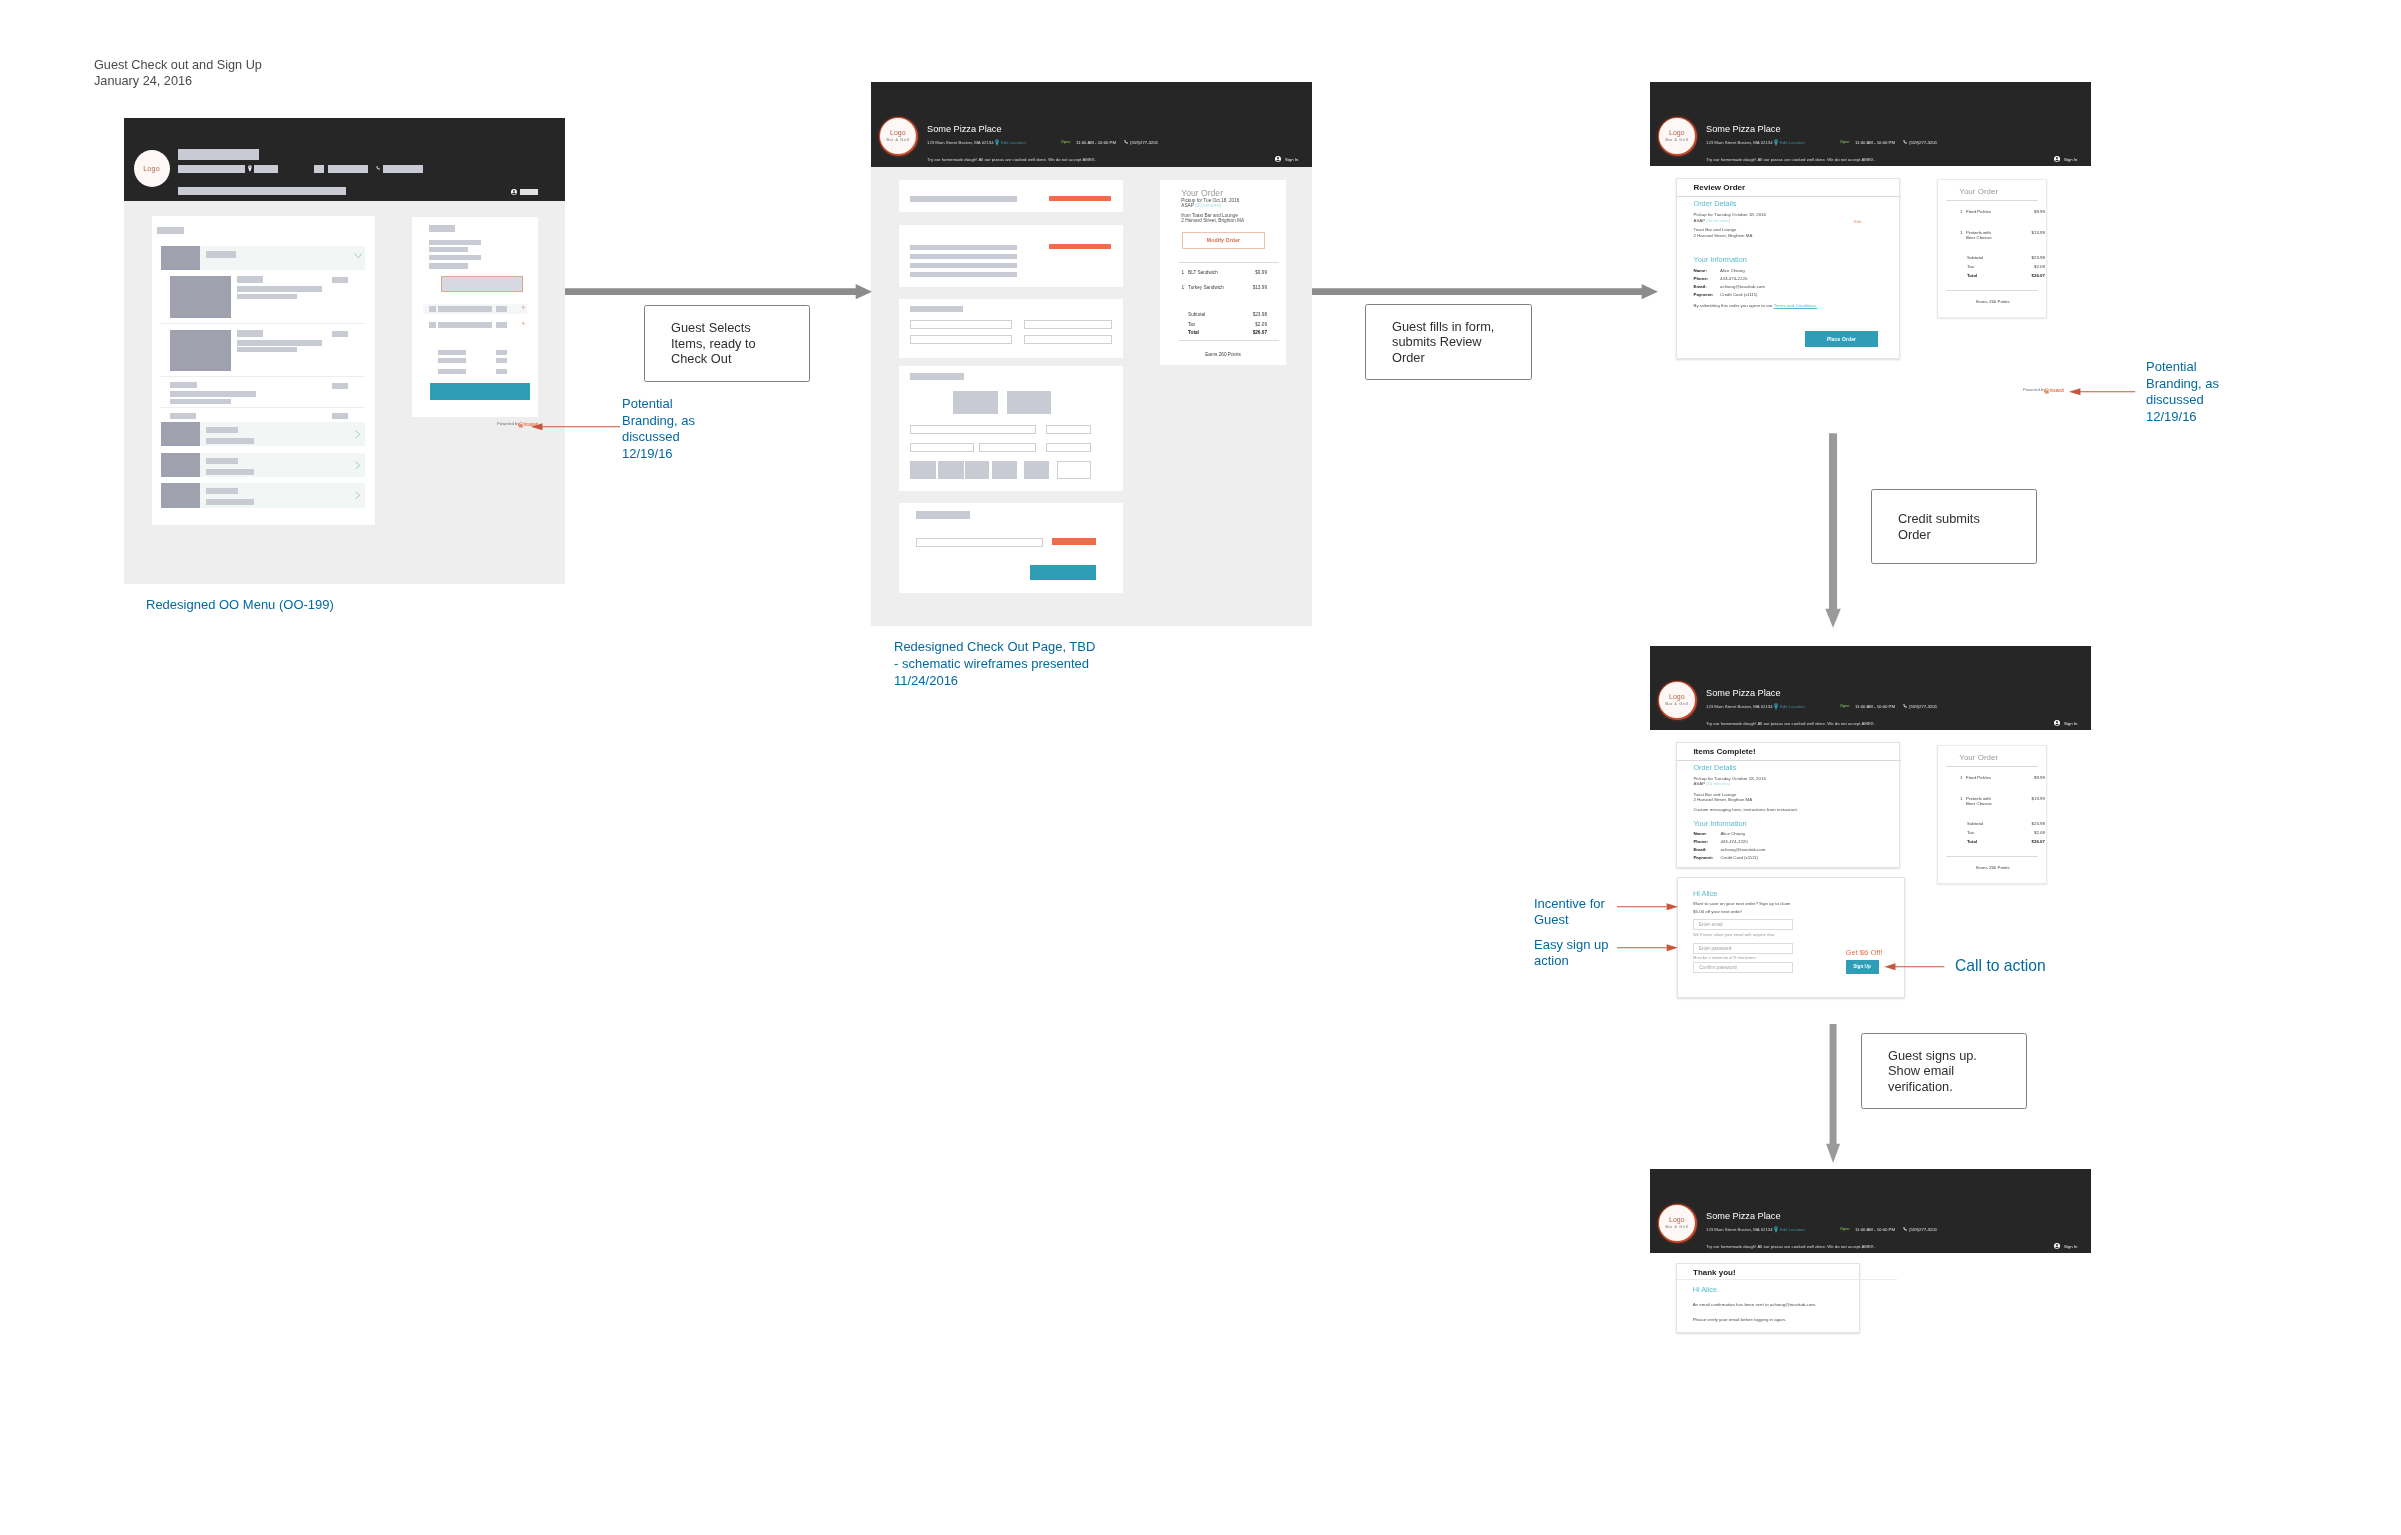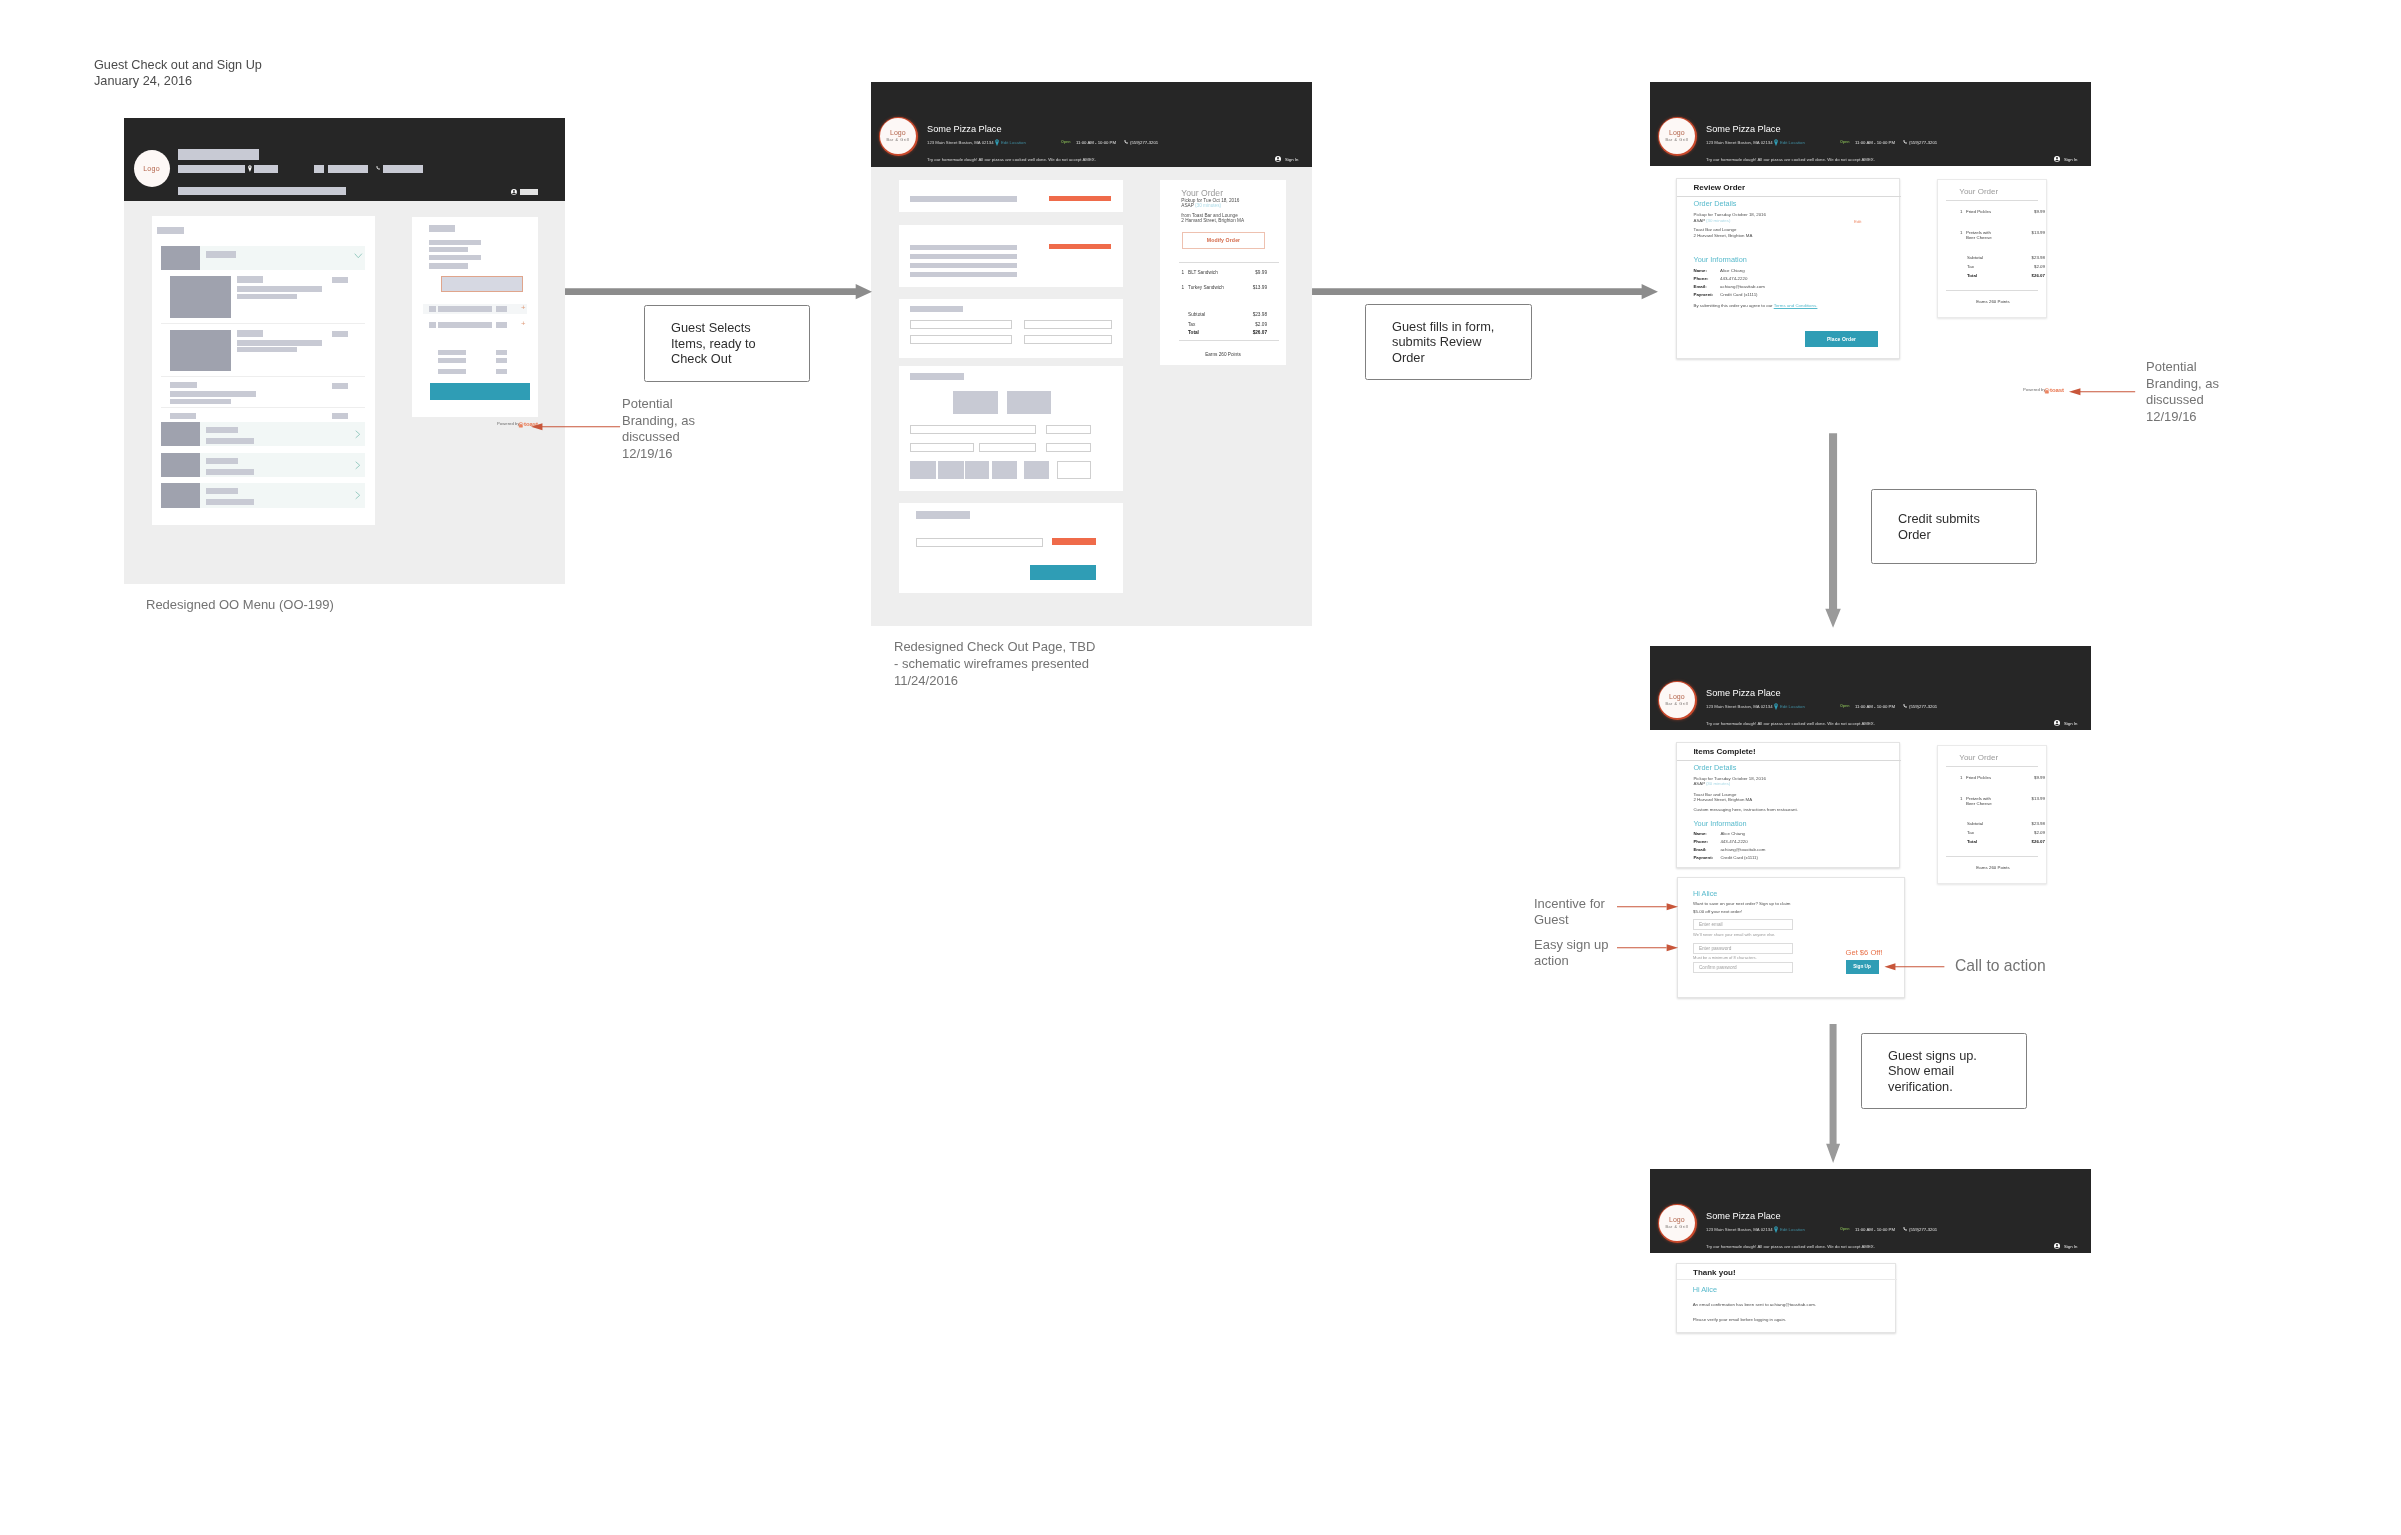--- a/index.html
+++ b/index.html
@@ -12,21 +12,21 @@
   
   .wf{background:#c8cad4;}
   .wf-d{background:#9fa2ae;}
   .panelbg{background:#eeeeee;}
   .card{background:#ffffff;}
   
   .flowlabel{border:1.4px solid #808080;border-radius:2.4px;background:#fff;box-sizing:border-box;
              display:flex;align-items:center;}
   .flowlabel span{display:block;padding-left:26px;font-size:12.8px;line-height:15.6px;color:#2e2e2e;white-space:pre-line;}
   
-  .ann{color:#737373;font-size:13px;line-height:16.5px;white-space:pre-line;letter-spacing:0;}
+  .ann{color:#0369a1;font-size:13px;line-height:16.5px;white-space:pre-line;letter-spacing:0;}
   
   .hdr{background:#262626;}
   .logo-circle{border-radius:50%;background:#fdf8f6;display:flex;flex-direction:column;
                align-items:center;justify-content:center;}
   .logo-txt{color:#b4654c;}
   .sign-in{color:#efefef;}
   .teal{background:#2f9db5;}
   .orange{background:#ef6b4a;}
   .btn-outline-o{border:0.8px solid #eec1b0;color:#d46a4a;background:#fff;display:flex;align-items:center;justify-content:center;box-sizing:border-box;}
   .row-hl{background:#f2f7f6;}
@@ -532,21 +532,21 @@
     <div class="abs" style="left:259px;top:58px;font-size:4.3px;line-height:5.3px;color:#e4e4e4;">(559)277-3201</div>
     <div class="abs" style="left:56px;top:75px;font-size:4.3px;line-height:5.3px;color:#d9d9d9;">Try our homemade dough! All our pizzas are cooked well done. We do not accept AMEX.</div>
     <svg class="abs" style="left:404px;top:74px;" width="6" height="6" viewBox="0 0 12 12">
         <circle cx="6" cy="6" r="6" fill="#ffffff"></circle>
         <circle cx="6" cy="4.1" r="1.95" fill="#262626"></circle>
         <path d="M1.9 10.6 C2.5 8.4 4.1 7.3 6 7.3 C7.9 7.3 9.5 8.4 10.1 10.6 Z" fill="#262626"></path>
       </svg>
     <div class="abs sign-in" style="left:414px;top:75px;font-size:4.3px;line-height:5.3px;">Sign In</div>
   </div>
 
-  <div class="abs card" style="left:26px;top:94px;width:220px;height:70px;border:0.7px solid #e4e4e4;box-sizing:border-box;box-shadow:0 1.2px 1.9px rgba(0,0,0,0.14);">
+  <div class="abs card" style="left:26px;top:94px;width:184px;height:70px;border:0.7px solid #e4e4e4;box-sizing:border-box;box-shadow:0 1.2px 1.9px rgba(0,0,0,0.14);">
     <div class="abs" style="left:16px;top:3.7px;font-size:8px;line-height:9.6px;color:#222222;font-weight:bold;">Thank you!</div>
     <div class="abs" style="left:0;top:15px;width:220px;height:0.8px;background:#eaeaea;"></div>
     <div class="abs txt-t" style="left:15.7px;top:22px;font-size:7.3px;line-height:8.6px;color:#58bacc;">Hi Alice</div>
     <div class="abs" style="left:15.7px;top:38px;font-size:4.4px;line-height:5.4px;color:#4d4d4d;">An email confirmation has been sent to achiang@toasttab.com.</div>
     <div class="abs" style="left:15.7px;top:53px;font-size:4.4px;line-height:5.4px;color:#4d4d4d;">Please verify your email before logging in again.</div>
   </div>
 </div>
 
 
 </body></html>

